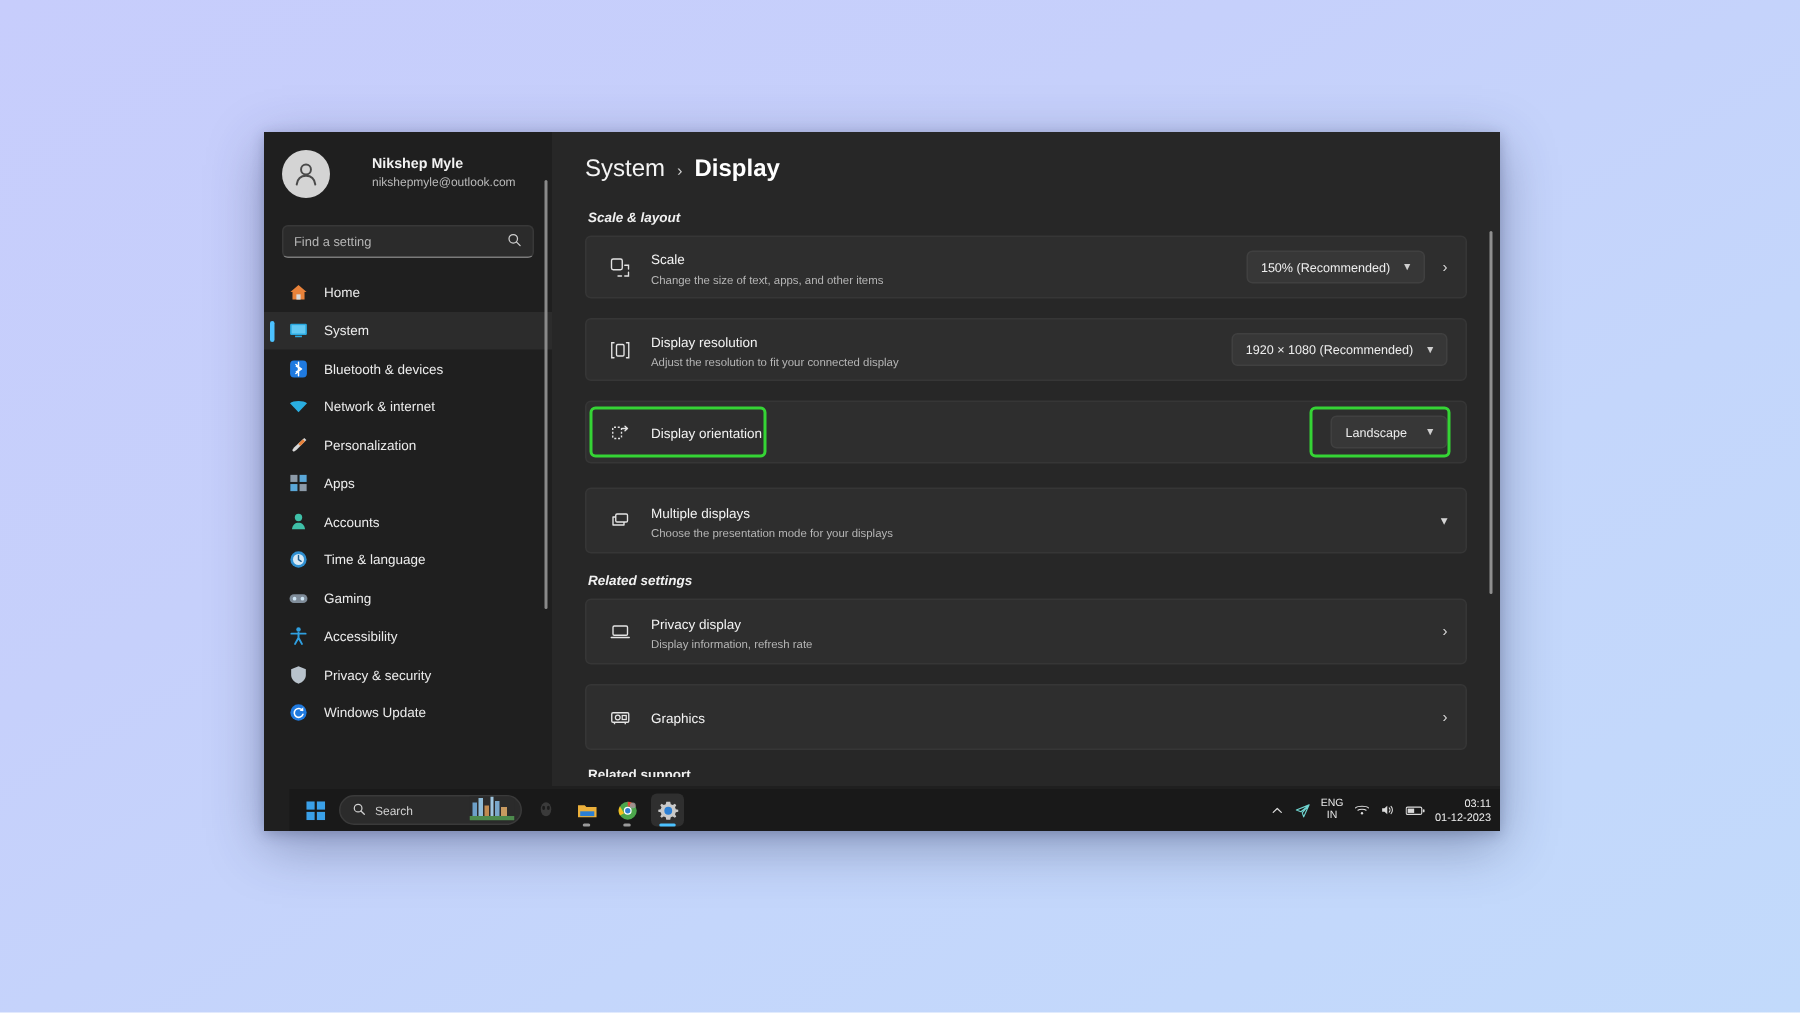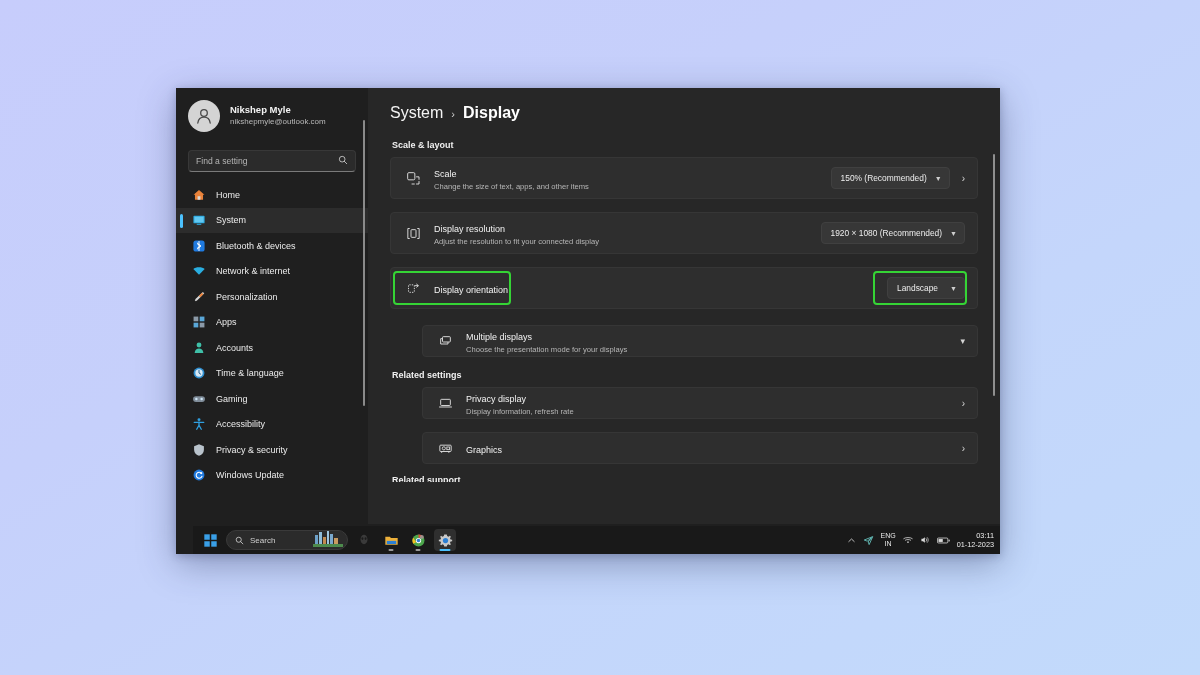--- a/index.html
+++ b/index.html
@@ -56,21 +56,21 @@
   
   .sidebar {
     width: 192px; height: 100%;
     background: #1f1f1f;
     position: relative;
     padding-top: 4px;
   }
   .profile {
     display: flex; align-items: center;
     padding: 8px 0 8px 12px;
-    gap: 10px;
+    gap: 28px;
   }
   .avatar {
     width: 32px; height: 32px; border-radius: 50%;
     background: #d4d4d4;
     display: flex; align-items: center; justify-content: center;
     flex: none;
   }
   .avatar svg { display: block; }
   .p-name { color: #f2f2f2; font-size: 9.5px; font-weight: bold; line-height: 1.35; }
   .p-mail { color: #b9b9b9; font-size: 8px; line-height: 1.35; }
@@ -132,32 +132,33 @@
     color: #ffffff;
     margin-bottom: 18px;
   }
   .bc-sys { font-size: 16px; font-weight: normal; color: #f4f4f4; }
   .bc-sep { font-size: 11px; color: #cfcfcf; }
   .bc-cur { font-size: 16px; font-weight: bold; color: #ffffff; }
 
   .section-label {
     color: #f0f0f0; font-size: 9px; font-weight: bold;
     margin: 0 0 7px 2px;
+    font-style: italic;
   }
   .card-group { display: flex; flex-direction: column; gap: 13px; }
   .card {
     background: #2e2e2e;
     border: 1px solid #363636;
     border-radius: 4px;
     height: 42px;
     display: flex; align-items: center;
     padding: 0 12px 0 13px;
     position: relative;
   }
-  .card.tall { height: 32px; margin-left: 32px; }
+  .card.tall { height: 44px; }
   .card-ico {
     width: 18px; height: 18px; flex: none;
     display: flex; align-items: center; justify-content: center;
     color: #e4e4e4;
     margin-right: 12px;
   }
   .card-text { flex: 1; min-width: 0; }
   .card-title { color: #f3f3f3; font-size: 9px; line-height: 1.35; }
   .card-sub { color: #b6b6b6; font-size: 7.6px; line-height: 1.35; margin-top: 1px; }
 

